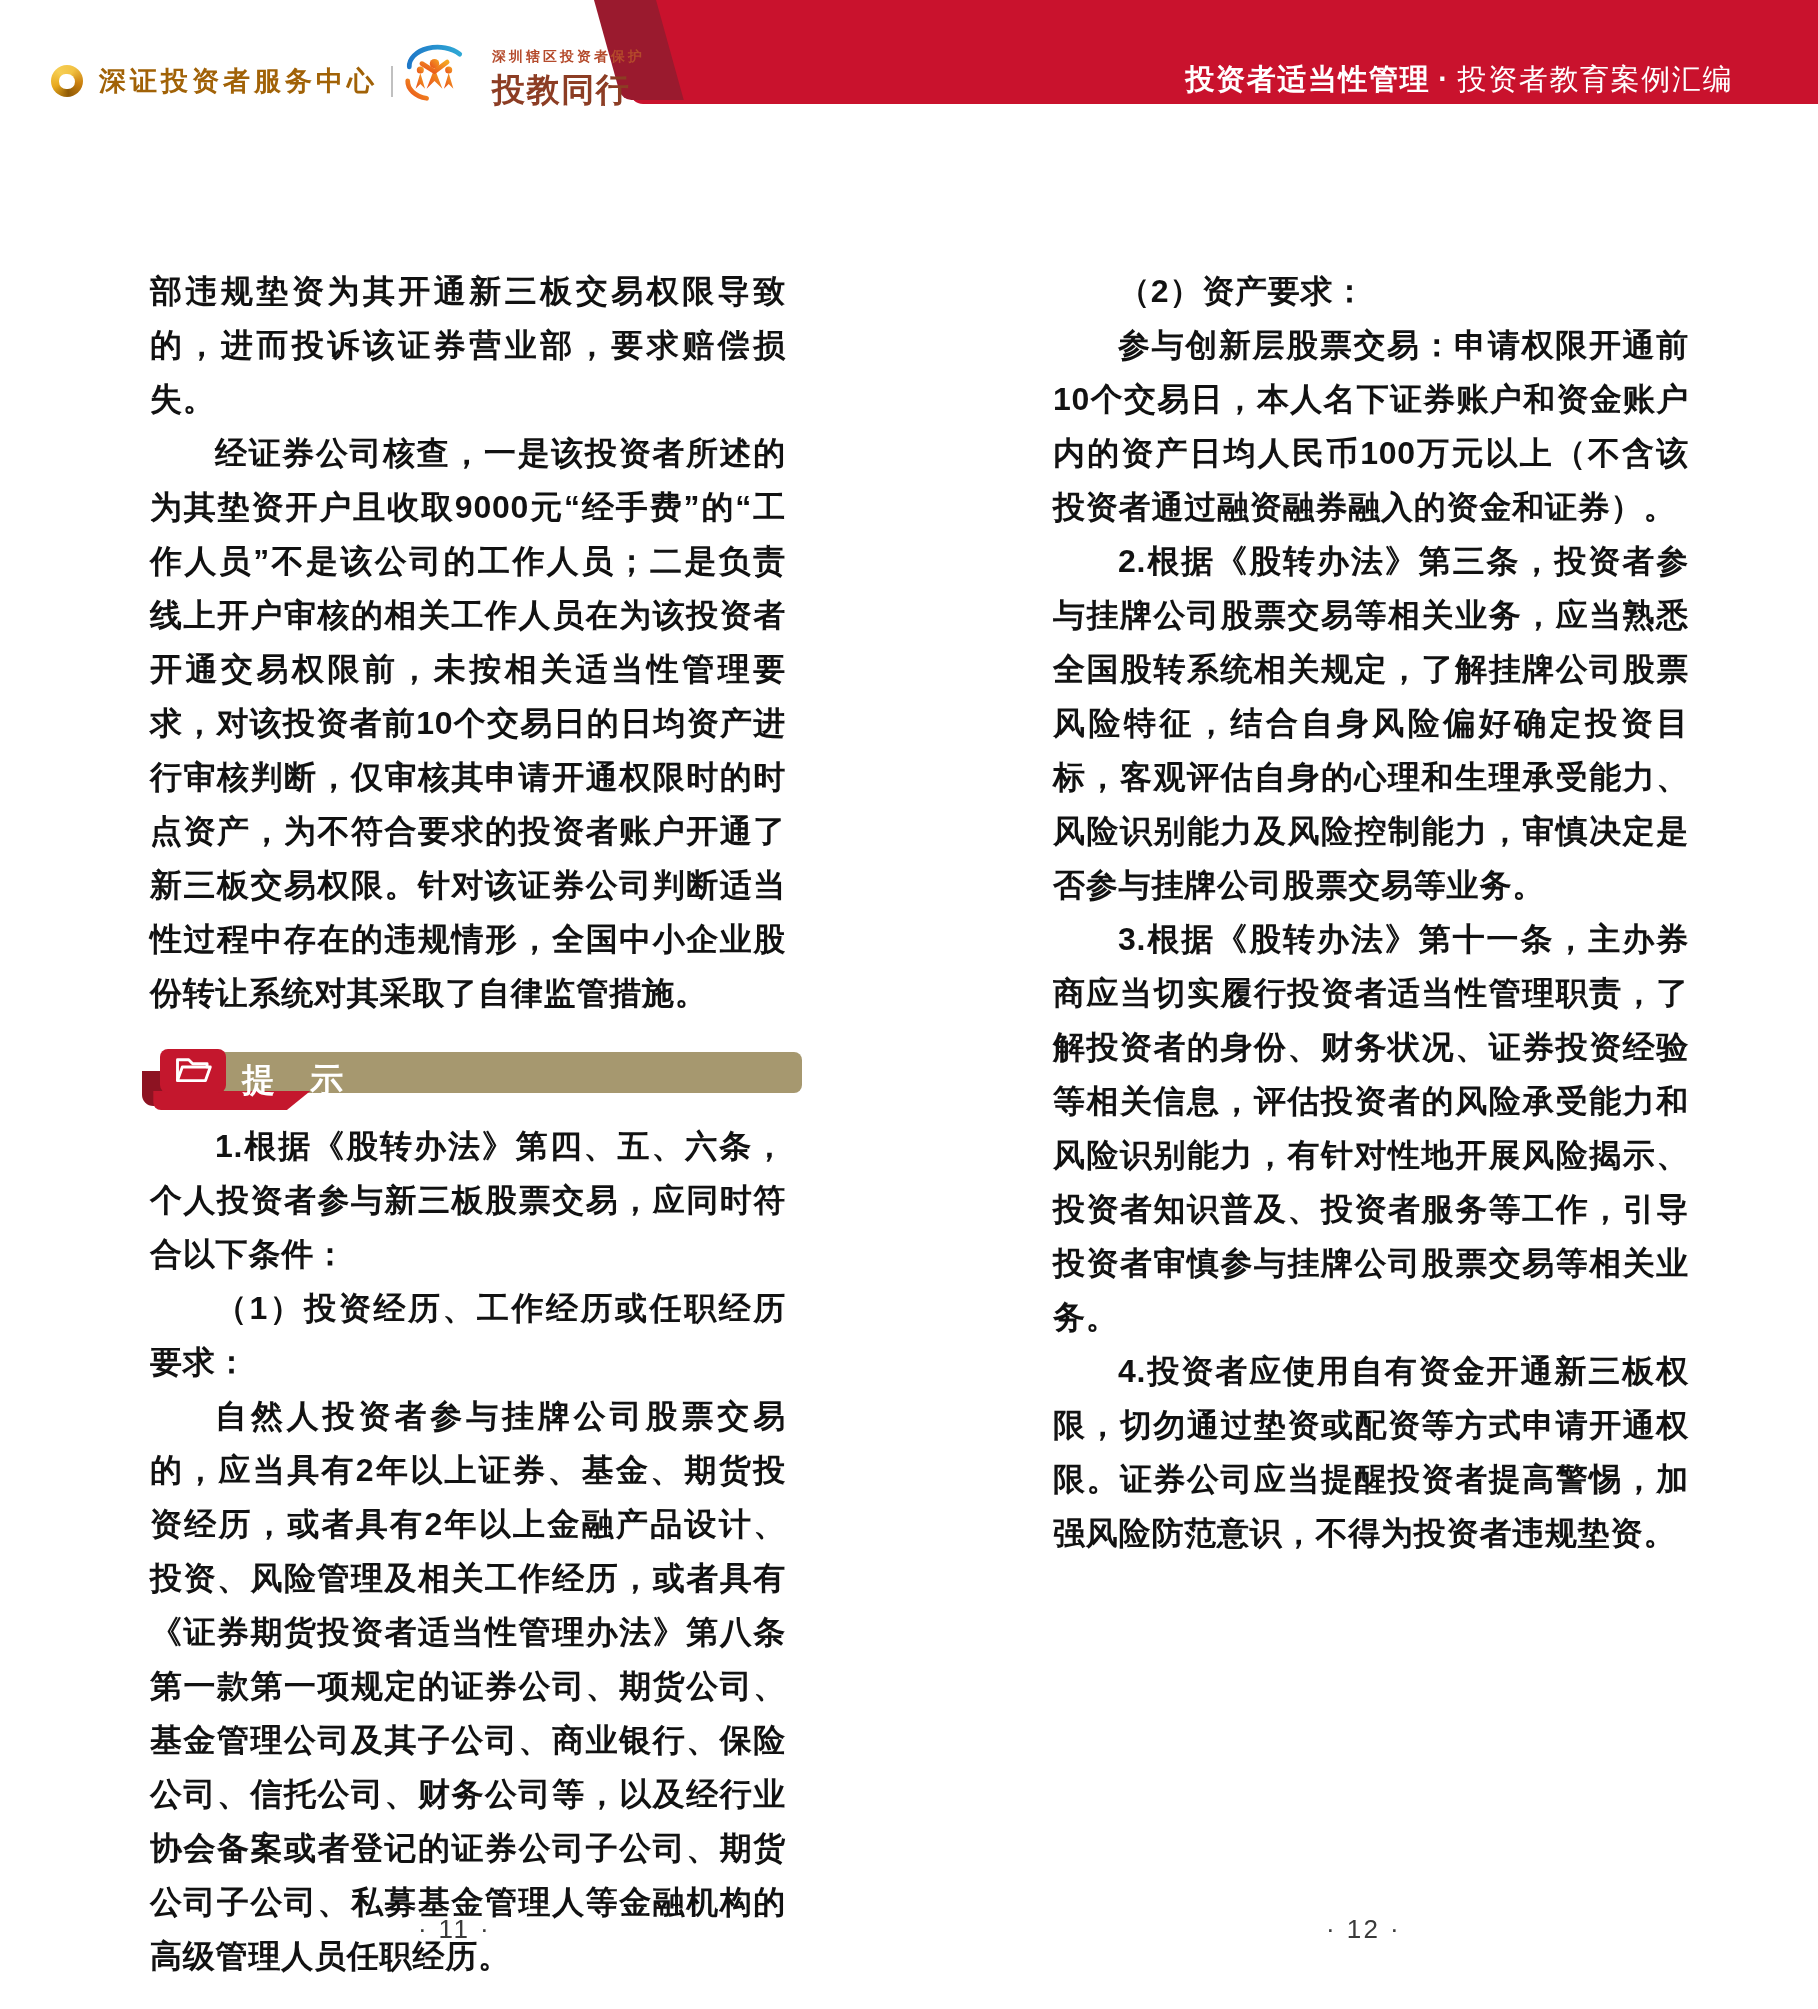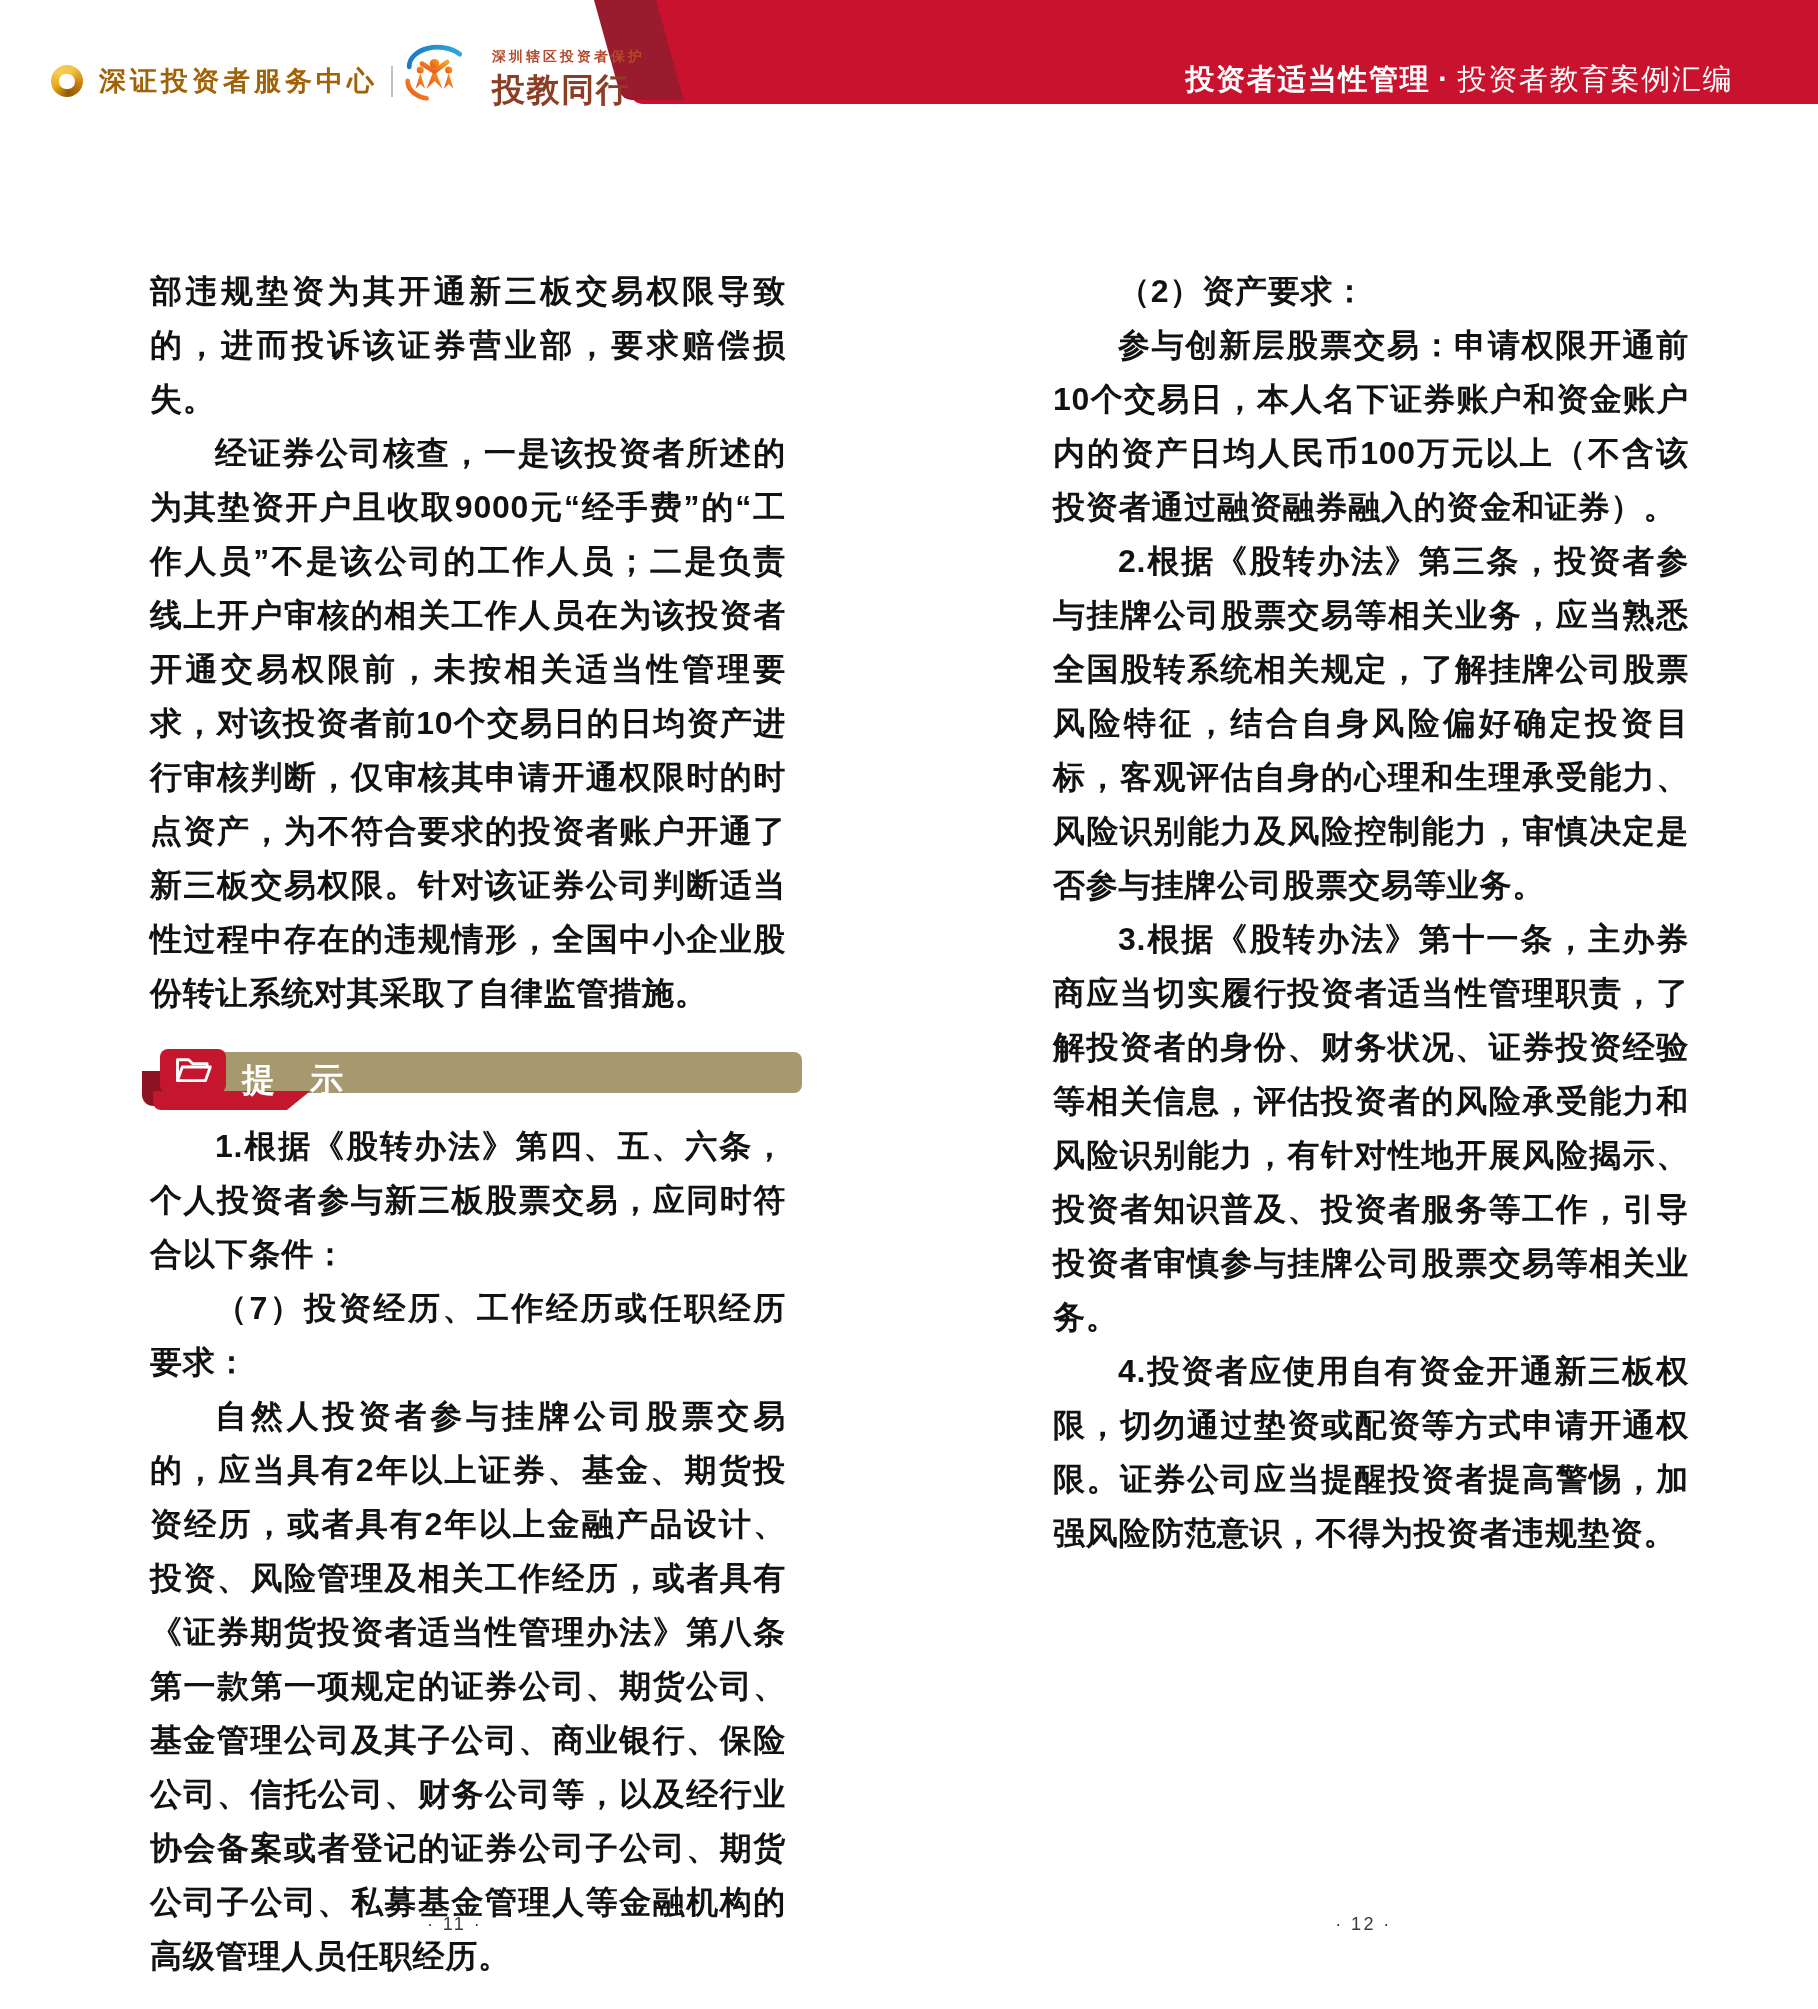--- a/index.html
+++ b/index.html
@@ -70,21 +70,21 @@
     border-bottom-left-radius:8px;z-index:2;
   }
   .tip-badge{
     position:absolute;left:18px;top:0;width:66px;height:44px;
     background:#C4172D;border-radius:8px;z-index:3;
     display:flex;align-items:center;justify-content:center;
   }
   
   .pageno{
     position:absolute;top:1914px;width:909px;text-align:center;
-    font-size:18px;color:#3a3a3a;letter-spacing:2.4px;font-weight:500;
+    font-size:26px;color:#3a3a3a;letter-spacing:2.4px;font-weight:500;
   }
   .pageno.pl{left:0;}
   .pageno.pr{left:909px;}
 </style>
 </head>
 <body>
 
 <div class="canvas">
 
   <div class="hdr-band"></div>
@@ -140,21 +140,21 @@
       <div class="tip-badge">
         <svg width="39" height="32" viewBox="0 0 48 40">
           <path d="M4 32 V6 H18 L23 11 H41 V15" fill="none" stroke="#ffffff" stroke-width="3.6" stroke-linejoin="round" stroke-linecap="round"></path>
           <path d="M4 32 L10 15 H45 L39 32 Z" fill="none" stroke="#ffffff" stroke-width="3.6" stroke-linejoin="round"></path>
         </svg>
       </div>
       <div class="tip-label">提 示</div>
     </div>
 
     <p class="body indent">1.根据《股转办法》第四、五、六条，个人投资者参与新三板股票交易，应同时符合以下条件：</p>
-    <p class="body indent">（7）投资经历、工作经历或任职经历要求：</p>
+    <p class="body indent">（1）投资经历、工作经历或任职经历要求：</p>
     <p class="body indent">自然人投资者参与挂牌公司股票交易的，应当具有2年以上证券、基金、期货投资经历，或者具有2年以上金融产品设计、投资、风险管理及相关工作经历，或者具有《证券期货投资者适当性管理办法》第八条第一款第一项规定的证券公司、期货公司、基金管理公司及其子公司、商业银行、保险公司、信托公司、财务公司等，以及经行业协会备案或者登记的证券公司子公司、期货公司子公司、私募基金管理人等金融机构的高级管理人员任职经历。</p>
   </section>
 
   <section class="col col-right">
     <p class="body indent">（2）资产要求：</p>
     <p class="body indent">参与创新层股票交易：申请权限开通前10个交易日，本人名下证券账户和资金账户内的资产日均人民币100万元以上（不含该投资者通过融资融券融入的资金和证券）。</p>
     <p class="body indent">2.根据《股转办法》第三条，投资者参与挂牌公司股票交易等相关业务，应当熟悉全国股转系统相关规定，了解挂牌公司股票风险特征，结合自身风险偏好确定投资目标，客观评估自身的心理和生理承受能力、风险识别能力及风险控制能力，审慎决定是否参与挂牌公司股票交易等业务。</p>
     <p class="body indent">3.根据《股转办法》第十一条，主办券商应当切实履行投资者适当性管理职责，了解投资者的身份、财务状况、证券投资经验等相关信息，评估投资者的风险承受能力和风险识别能力，有针对性地开展风险揭示、投资者知识普及、投资者服务等工作，引导投资者审慎参与挂牌公司股票交易等相关业务。</p>
     <p class="body indent">4.投资者应使用自有资金开通新三板权限，切勿通过垫资或配资等方式申请开通权限。证券公司应当提醒投资者提高警惕，加强风险防范意识，不得为投资者违规垫资。</p>
   </section>

